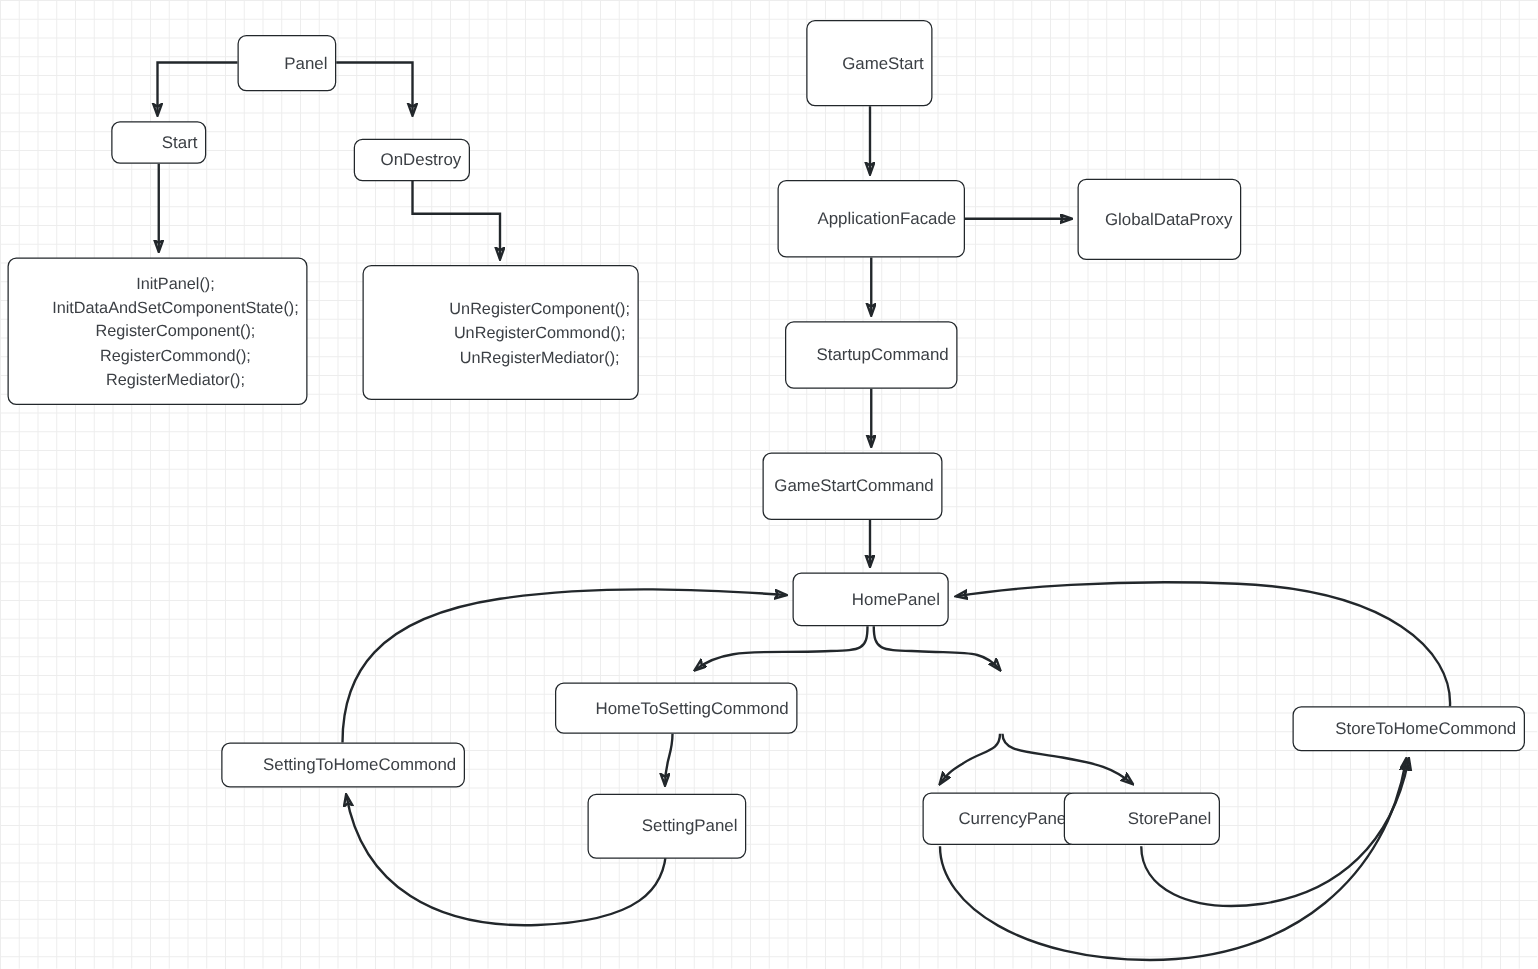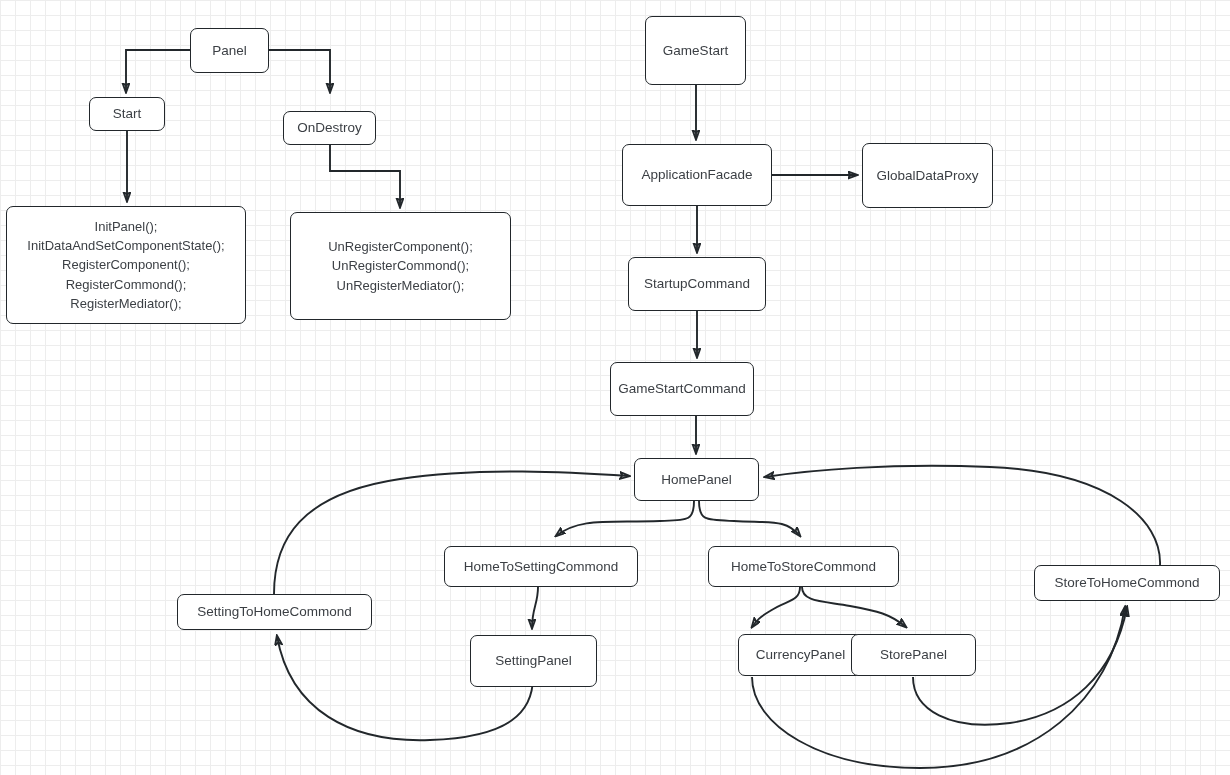--- a/index.html
+++ b/index.html
@@ -37,21 +37,21 @@
     stroke-linejoin: miter;
   }
   .node {
     position: absolute;
     box-sizing: border-box;
     border: 1.9px solid #22272b;
     border-radius: 7px;
     background: #ffffff;
     display: flex;
     align-items: center;
-    justify-content: center;
+    justify-content: flex-end;
     text-align: center;
     color: #3b3f44;
     font-size: 13.5px;
     line-height: 1.42;
     padding: 2px 6px;
     white-space: pre-line;
   }
   .node.multiline {
     font-size: 13px;
     line-height: 1.48;
@@ -193,23 +193,20 @@
   </div>
 
   <div class="node" style="left:634px; top:458px; width:125px; height:43px;">
     <span>HomePanel</span>
   </div>
 
   <div class="node" style="left:444px; top:546px; width:194px; height:41px;">
     <span>HomeToSettingCommond</span>
   </div>
 
-  <div class="node" style="left:708px; top:546px; width:191px; height:41px;">
-    <span>HomeToStoreCommond</span>
-  </div>
 
   <div class="node" style="left:1034px; top:565px; width:186px; height:36px;">
     <span>StoreToHomeCommond</span>
   </div>
 
   <div class="node" style="left:177px; top:594px; width:195px; height:36px;">
     <span>SettingToHomeCommond</span>
   </div>
 
   <div class="node" style="left:470px; top:635px; width:127px; height:52px;">

